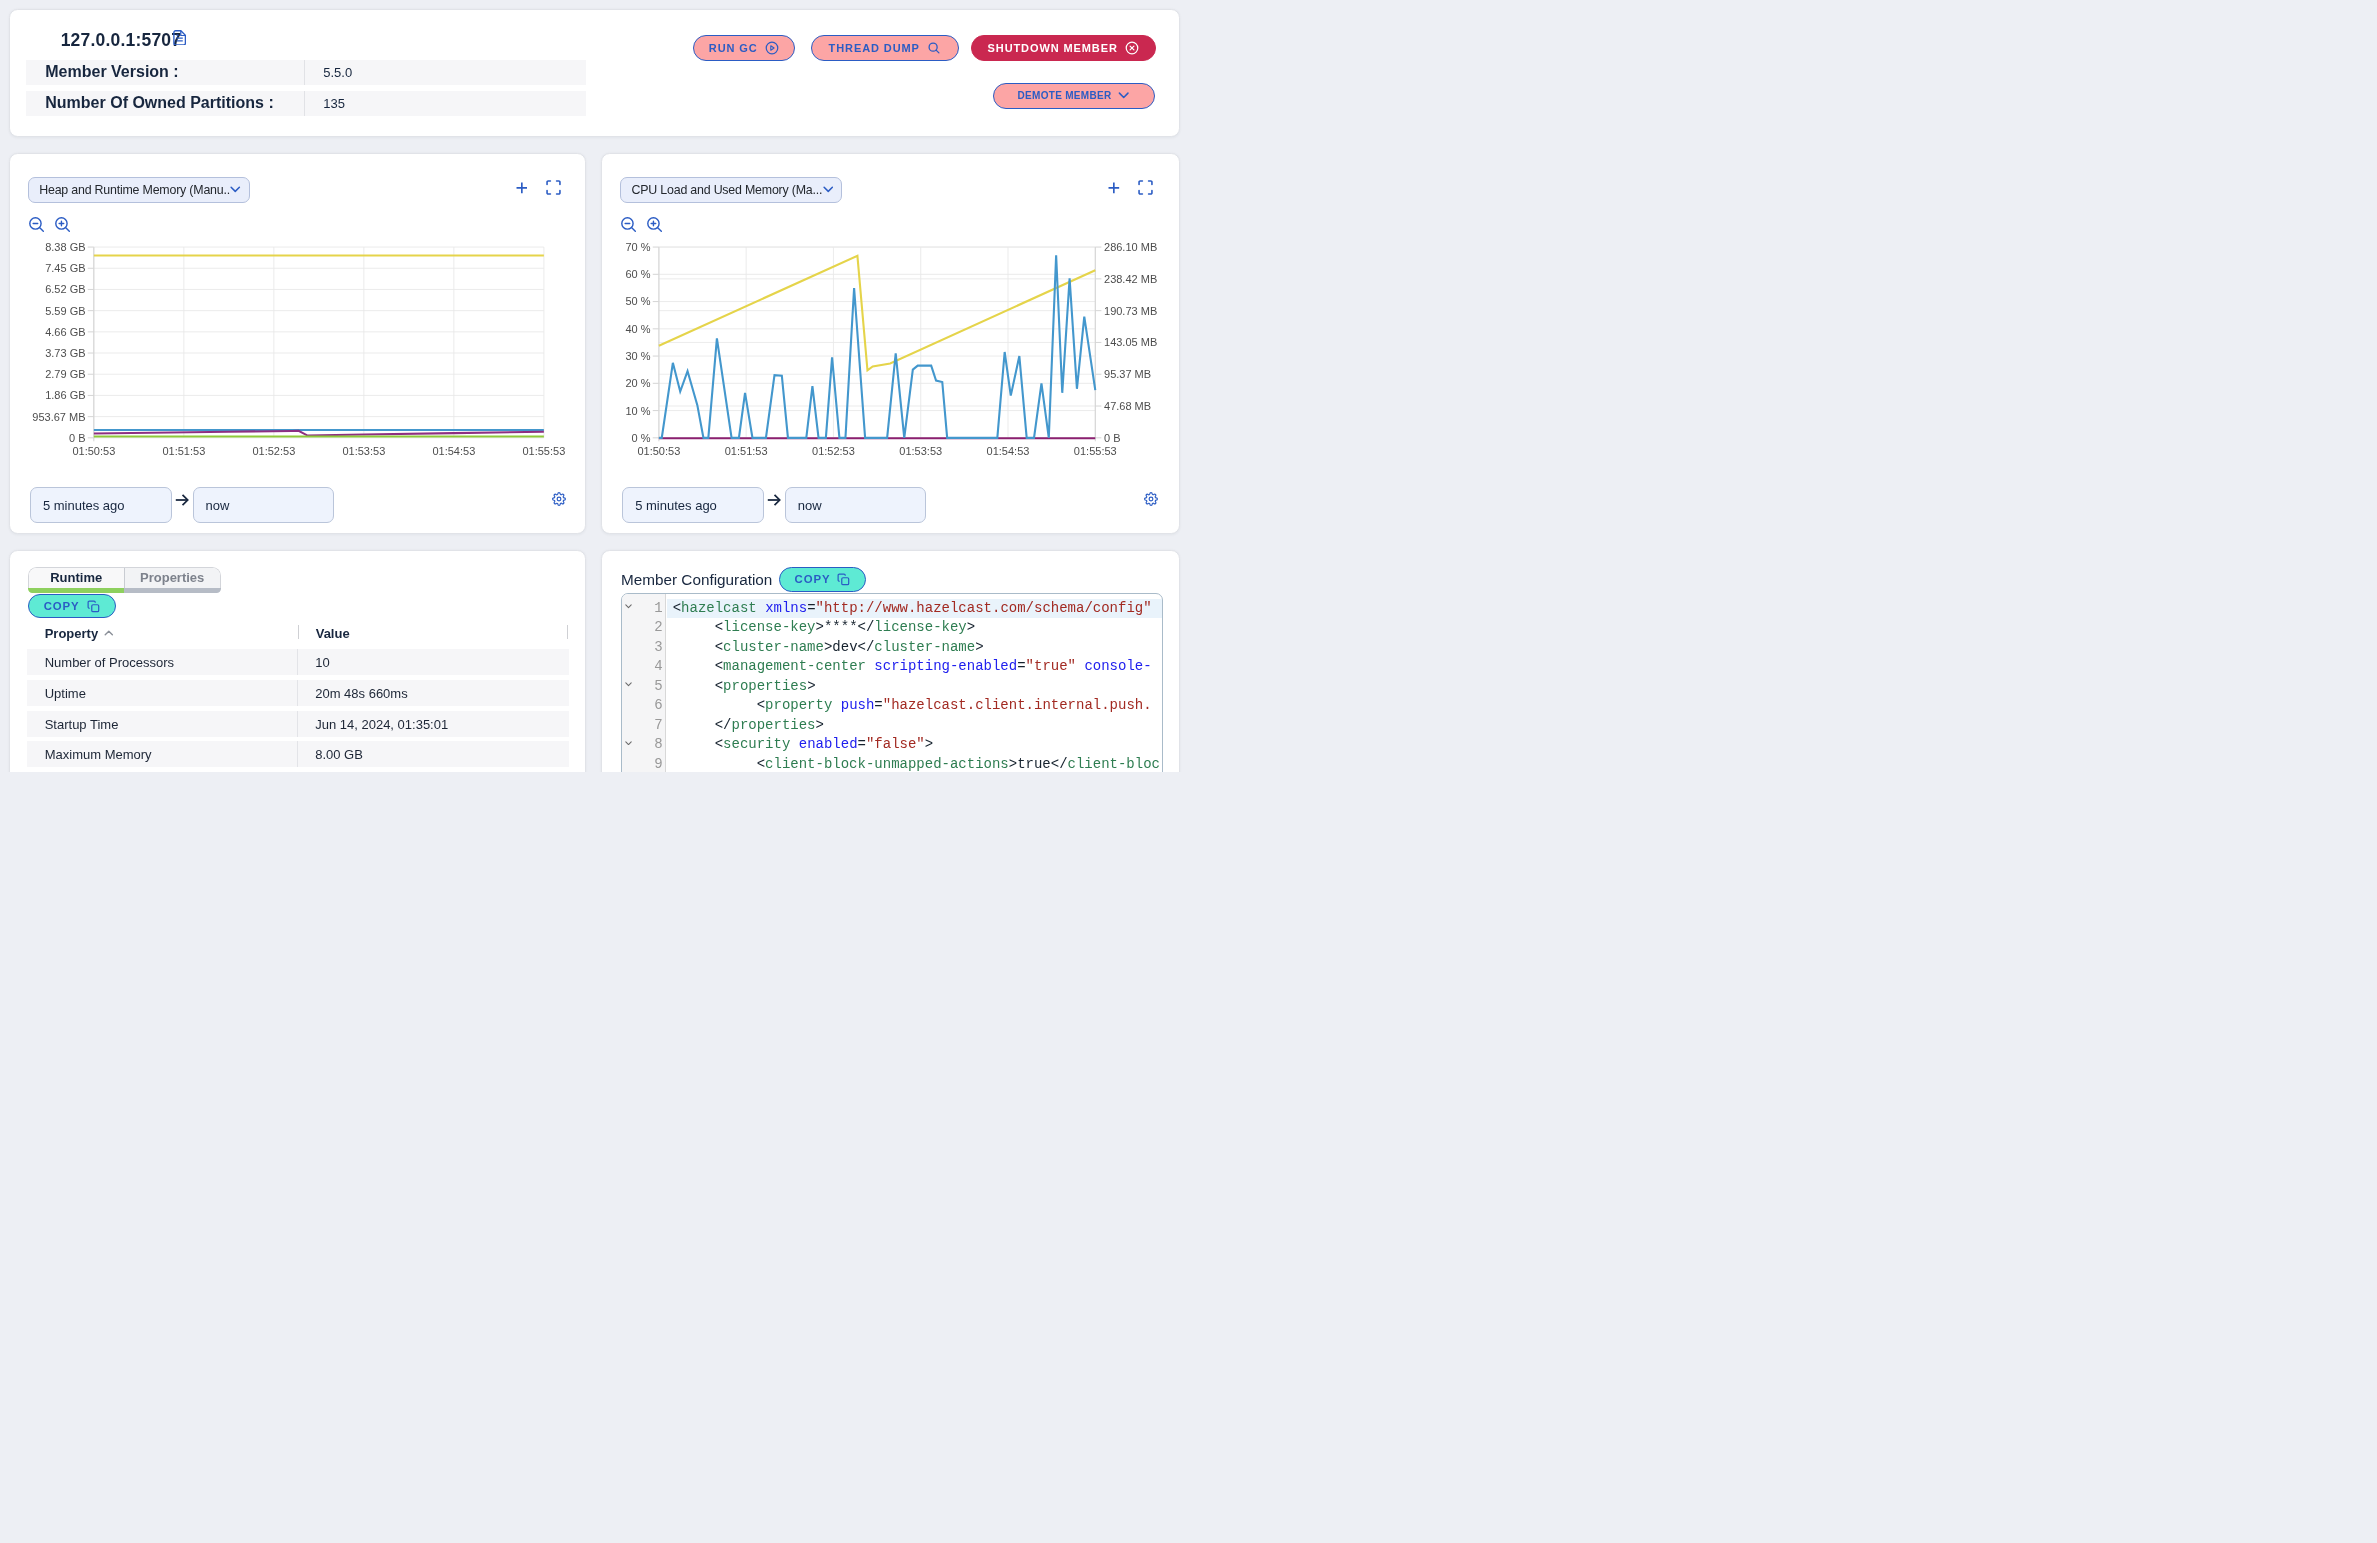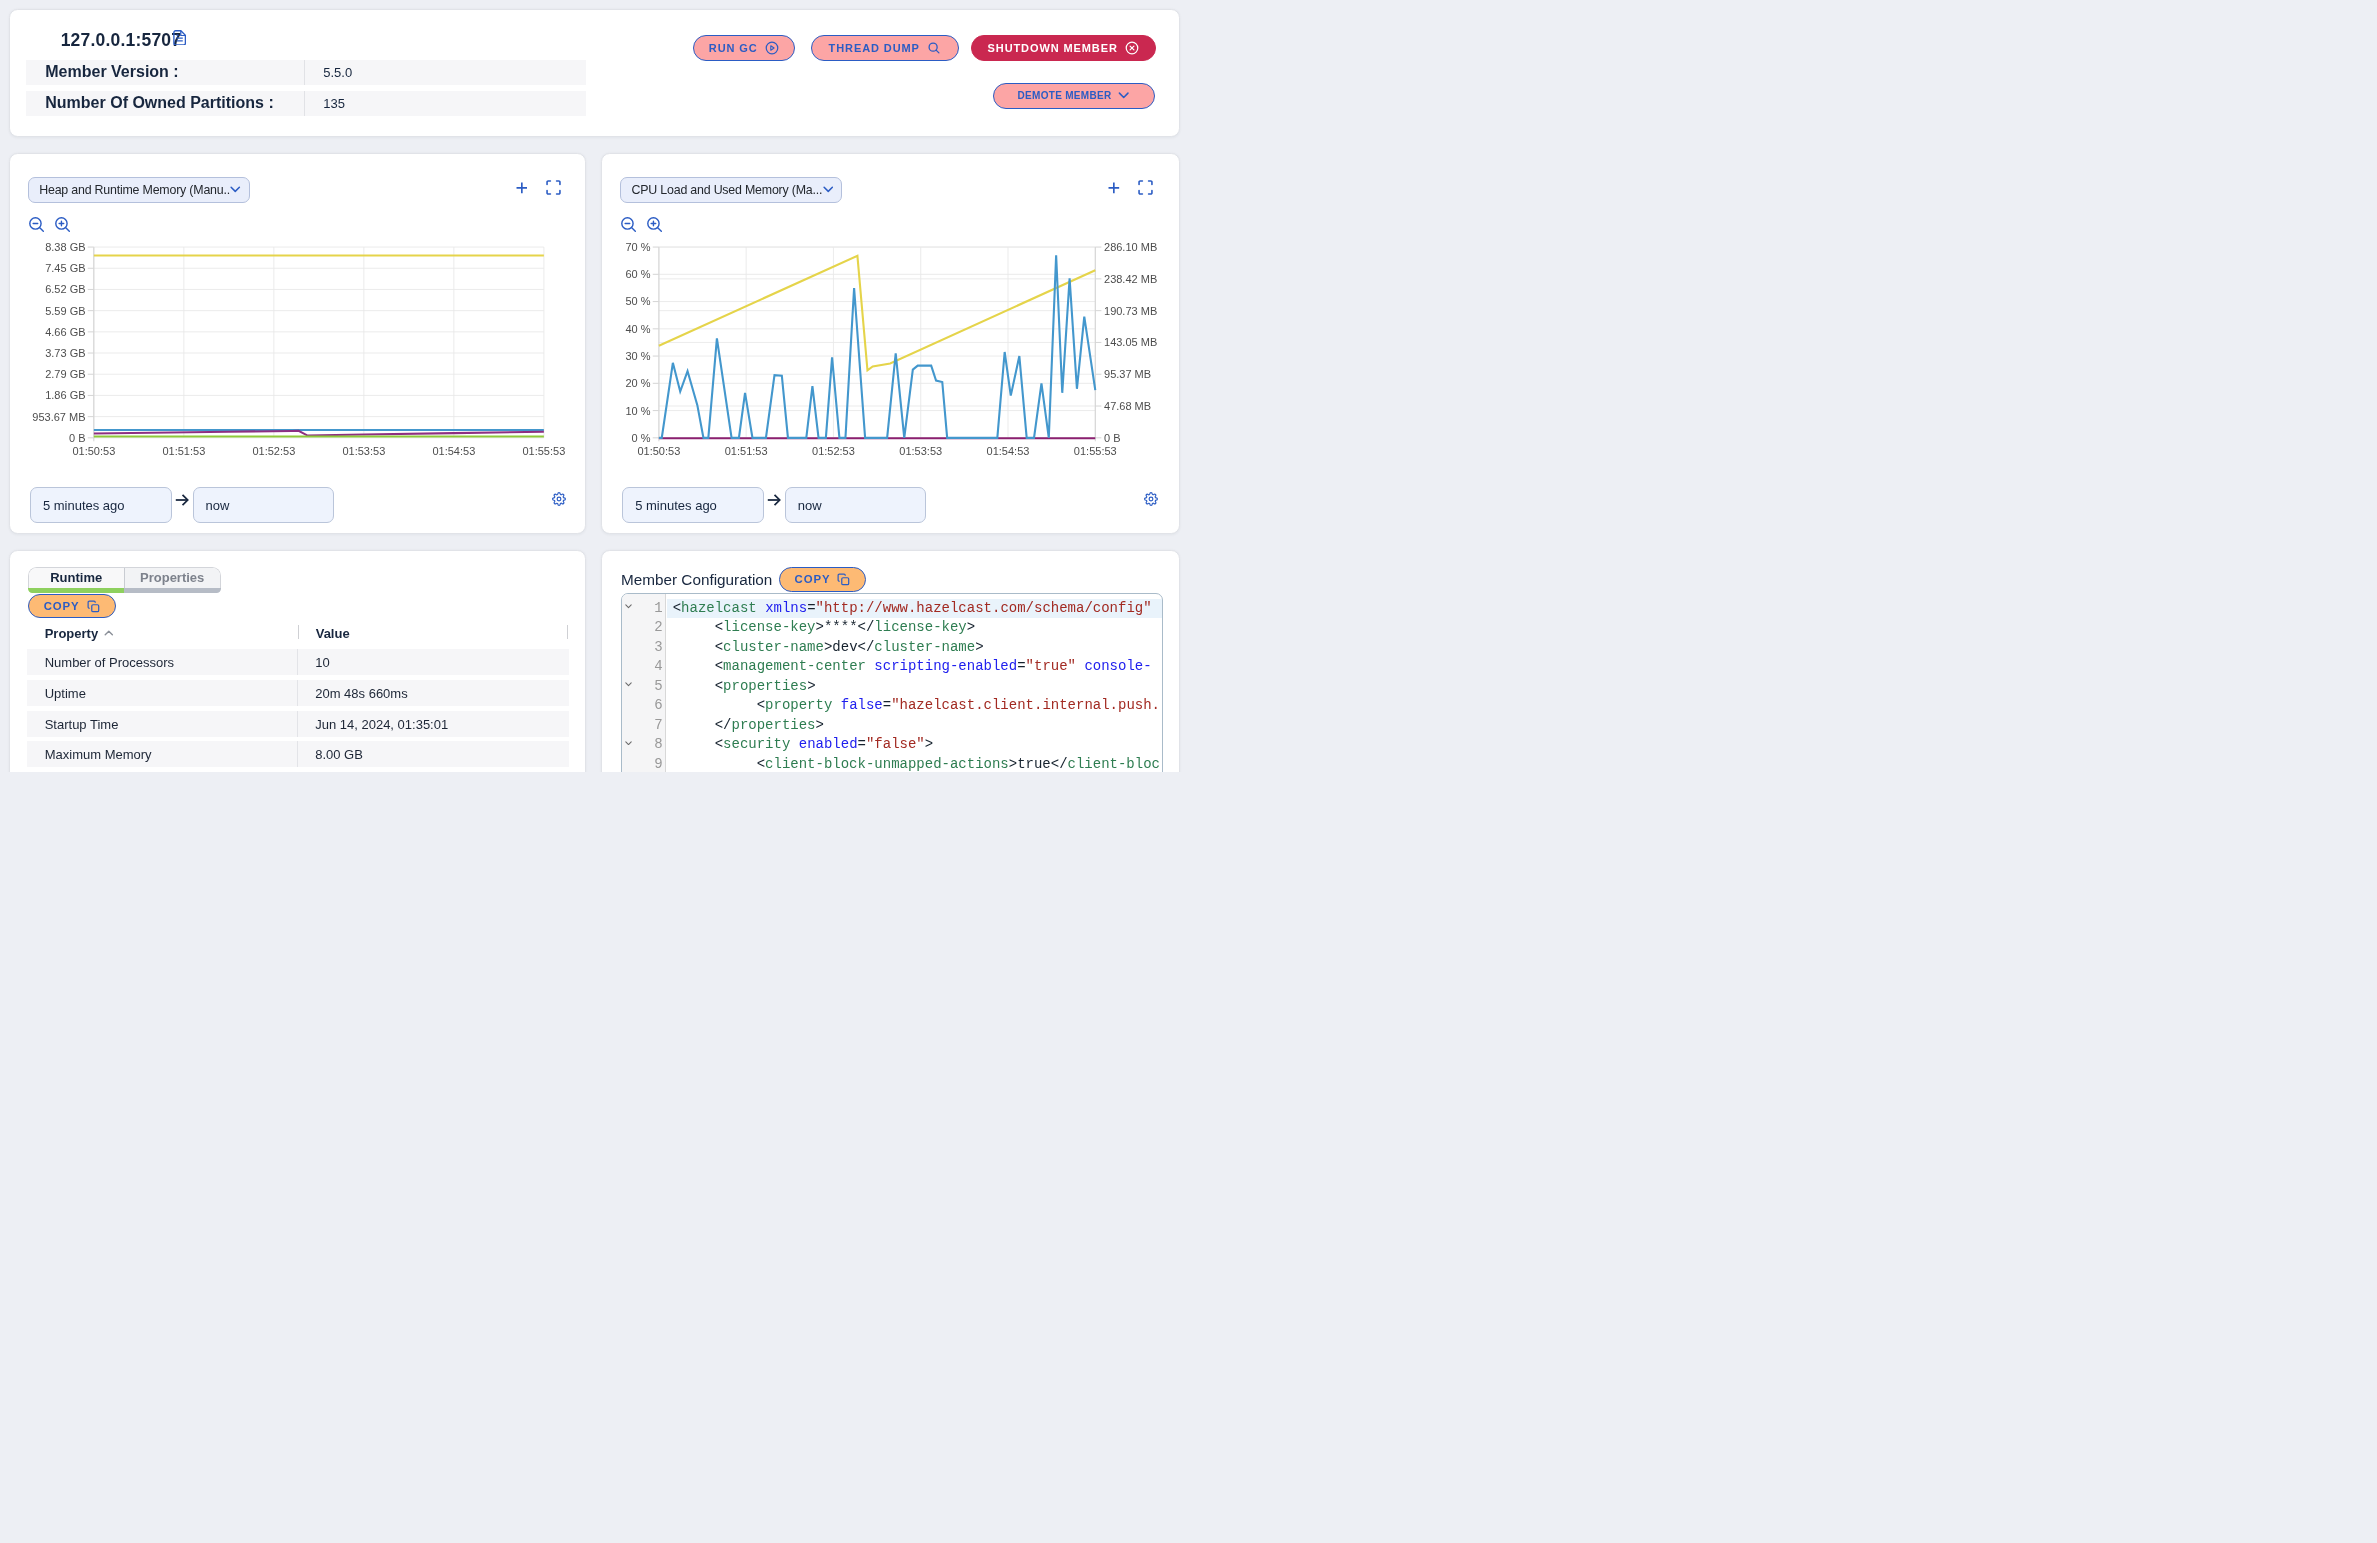--- a/index.html
+++ b/index.html
@@ -32,21 +32,21 @@
 .tabs { left:18px; top:15.7px; width:193px; }
 .tabrow { display:flex; height:21.5px; border:0.9px solid #d3d5da; border-bottom:none;
           border-radius:8.7px 8.7px 0 0; overflow:hidden; }
 .tab { display:flex; align-items:center; justify-content:center; font-size:13px; font-weight:700; }
 .tab.on { flex:0 0 96px; background:#f8f8f9; color:#17263e; border-right:0.9px solid #c9ccd2; }
 .tab.off { flex:1; background:#f2f3f5; color:#7d828c; }
 .tabbar { height:5.2px; display:flex; }
 .tabbar .g { width:96px; background:#8ed05e; border-radius:0 0 0 4.4px; }
 .tabbar .b { flex:1; background:#b6bcc6; border-radius:0 0 4.4px 0; }
 .copy { display:flex; align-items:center; justify-content:center; gap:7px; border:1.3px solid #2b5cc4;
-        border-radius:13px; color:#2b5cc4; font-size:11.4px; font-weight:700; letter-spacing:0.9px; background:#fdba74; }
+        border-radius:13px; color:#2b5cc4; font-size:11.4px; font-weight:700; letter-spacing:0.9px; background:#5eead4; }
 .hdr { font-size:13px; font-weight:700; color:#17263e; display:flex; align-items:center; gap:6.1px; }
 .prow { background:#f6f6f8; height:26px; width:542px; left:17.5px; display:flex; align-items:center; }
 .prow .dv { position:absolute; left:270px; top:0; bottom:0; width:0.9px; background:#e3e4e8; }
 .prow .k { font-size:13px; color:#1d2636; padding-left:17.5px; }
 .prow .v { position:absolute; left:288px; font-size:13px; color:#1d2636; }
 .mctitle { left:19px; top:20px; font-size:15.3px; color:#17263e; }
 .editor { left:18.5px; top:42px; width:542px; height:229px; border:0.9px solid #a9bbc9;
           border-radius:7px; overflow:hidden; background:#fff;
           font-family:"Liberation Mono",monospace; font-size:14px; }
 .edpad { position:absolute; left:0; top:0; bottom:0; width:44px; background:#f5f5f6; border-right:0.9px solid #d8d8d8; }
@@ -358,21 +358,21 @@
       <div class="edlines">
 <div class="cl act"><span class="gut"><span class="fold"><svg width="7" height="4.8" viewBox="0 0 8 5.5" fill="none">
                 <path d="M0.9 0.9 L4 4.2 L7.1 0.9" stroke="#6b6b6b" stroke-width="1.2" stroke-linecap="round" stroke-linejoin="round"></path>
               </svg></span><span class="num">1</span></span><span class="code">&lt;<span class="ct">hazelcast</span> <span class="ca">xmlns</span>=<span class="cs">"http://www.hazelcast.com/schema/config"</span></span></div>
 <div class="cl"><span class="gut"><span class="num">2</span></span><span class="code">     &lt;<span class="ct">license-key</span>&gt;****&lt;/<span class="ct">license-key</span>&gt;</span></div>
 <div class="cl"><span class="gut"><span class="num">3</span></span><span class="code">     &lt;<span class="ct">cluster-name</span>&gt;dev&lt;/<span class="ct">cluster-name</span>&gt;</span></div>
 <div class="cl"><span class="gut"><span class="num">4</span></span><span class="code">     &lt;<span class="ct">management-center</span> <span class="ca">scripting-enabled</span>=<span class="cs">"true"</span> <span class="ca">console-</span></span></div>
 <div class="cl"><span class="gut"><span class="fold"><svg width="7" height="4.8" viewBox="0 0 8 5.5" fill="none">
                 <path d="M0.9 0.9 L4 4.2 L7.1 0.9" stroke="#6b6b6b" stroke-width="1.2" stroke-linecap="round" stroke-linejoin="round"></path>
               </svg></span><span class="num">5</span></span><span class="code">     &lt;<span class="ct">properties</span>&gt;</span></div>
-<div class="cl"><span class="gut"><span class="num">6</span></span><span class="code">          &lt;<span class="ct">property</span> <span class="ca">false</span>=<span class="cs">"hazelcast.client.internal.push.</span></span></div>
+<div class="cl"><span class="gut"><span class="num">6</span></span><span class="code">          &lt;<span class="ct">property</span> <span class="ca">push</span>=<span class="cs">"hazelcast.client.internal.push.</span></span></div>
 <div class="cl"><span class="gut"><span class="num">7</span></span><span class="code">     &lt;/<span class="ct">properties</span>&gt;</span></div>
 <div class="cl"><span class="gut"><span class="fold"><svg width="7" height="4.8" viewBox="0 0 8 5.5" fill="none">
                 <path d="M0.9 0.9 L4 4.2 L7.1 0.9" stroke="#6b6b6b" stroke-width="1.2" stroke-linecap="round" stroke-linejoin="round"></path>
               </svg></span><span class="num">8</span></span><span class="code">     &lt;<span class="ct">security</span> <span class="ca">enabled</span>=<span class="cs">"false"</span>&gt;</span></div>
 <div class="cl"><span class="gut"><span class="num">9</span></span><span class="code">          &lt;<span class="ct">client-block-unmapped-actions</span>&gt;true&lt;/<span class="ct">client-bloc</span></span></div>
 <div class="cl"><span class="gut"><span class="num">10</span></span><span class="code">          &lt;</span></div>
   </div>
     </div>
 </div>
 

